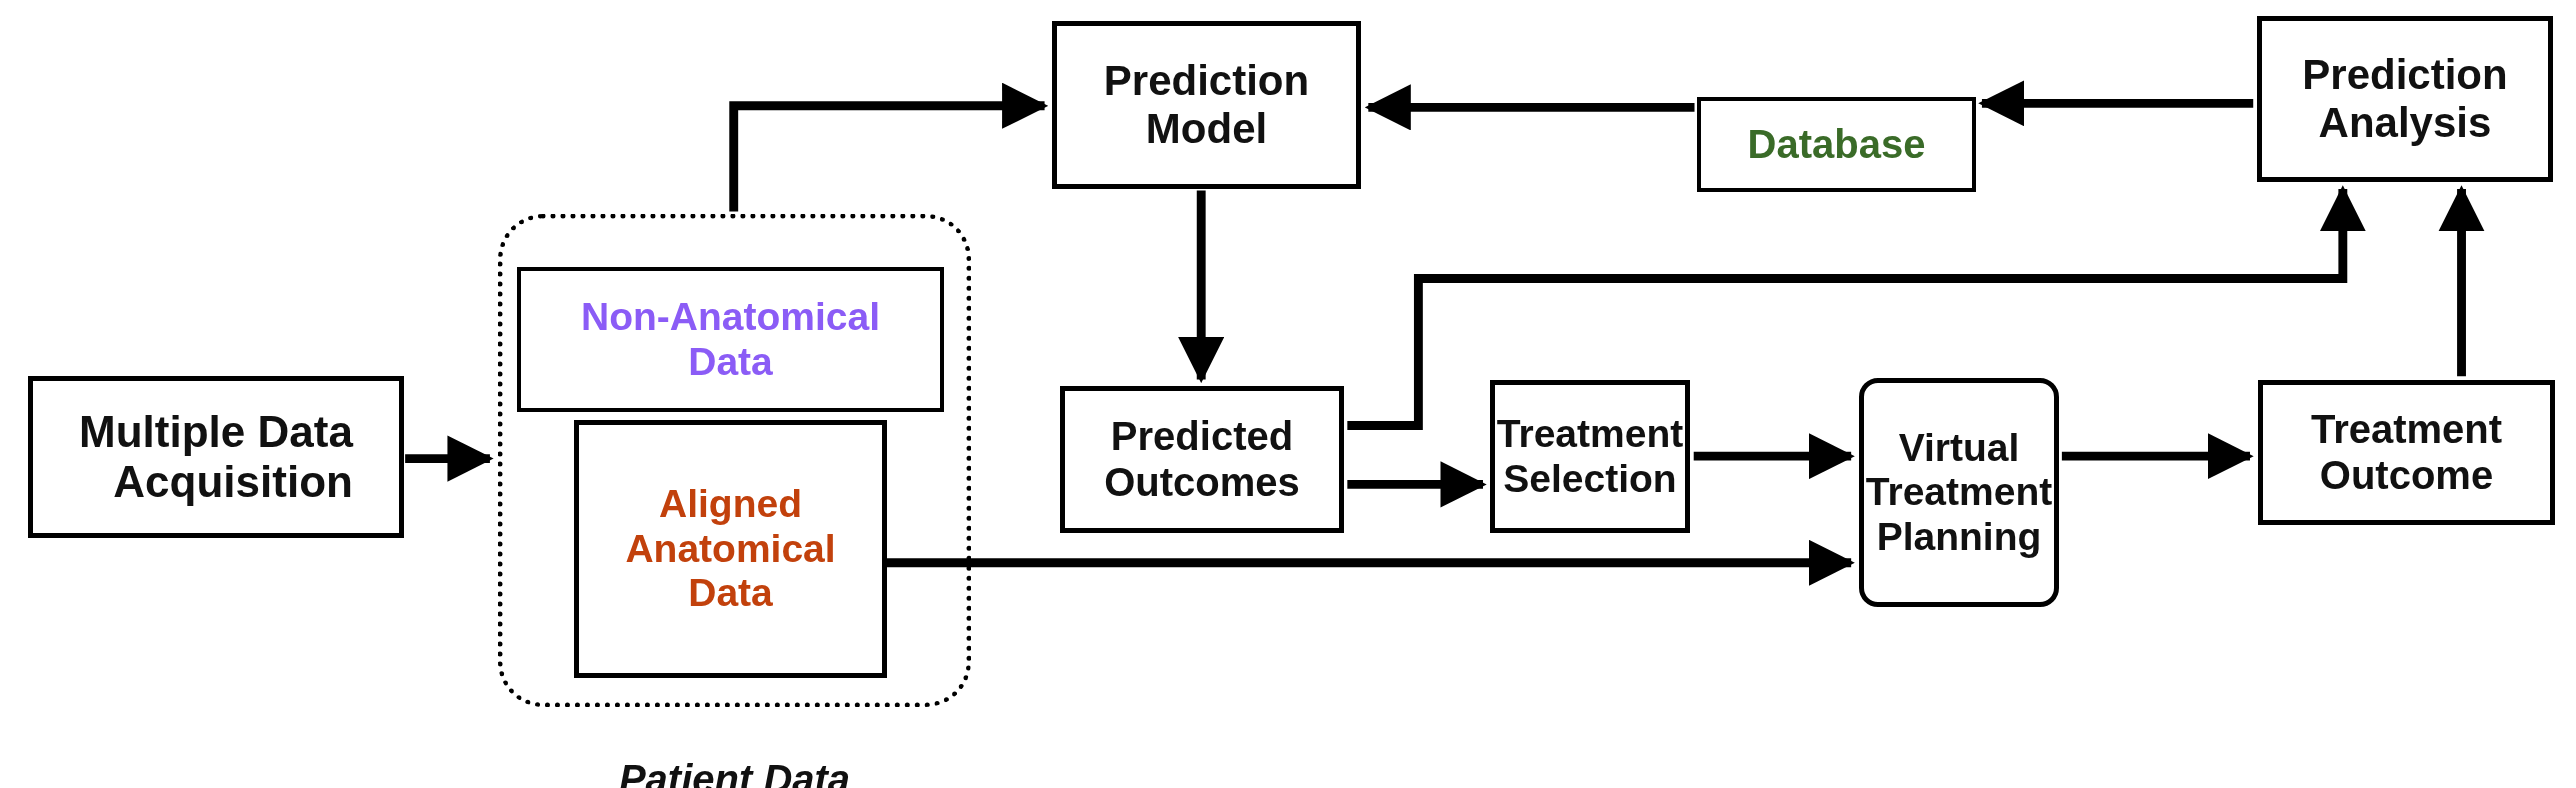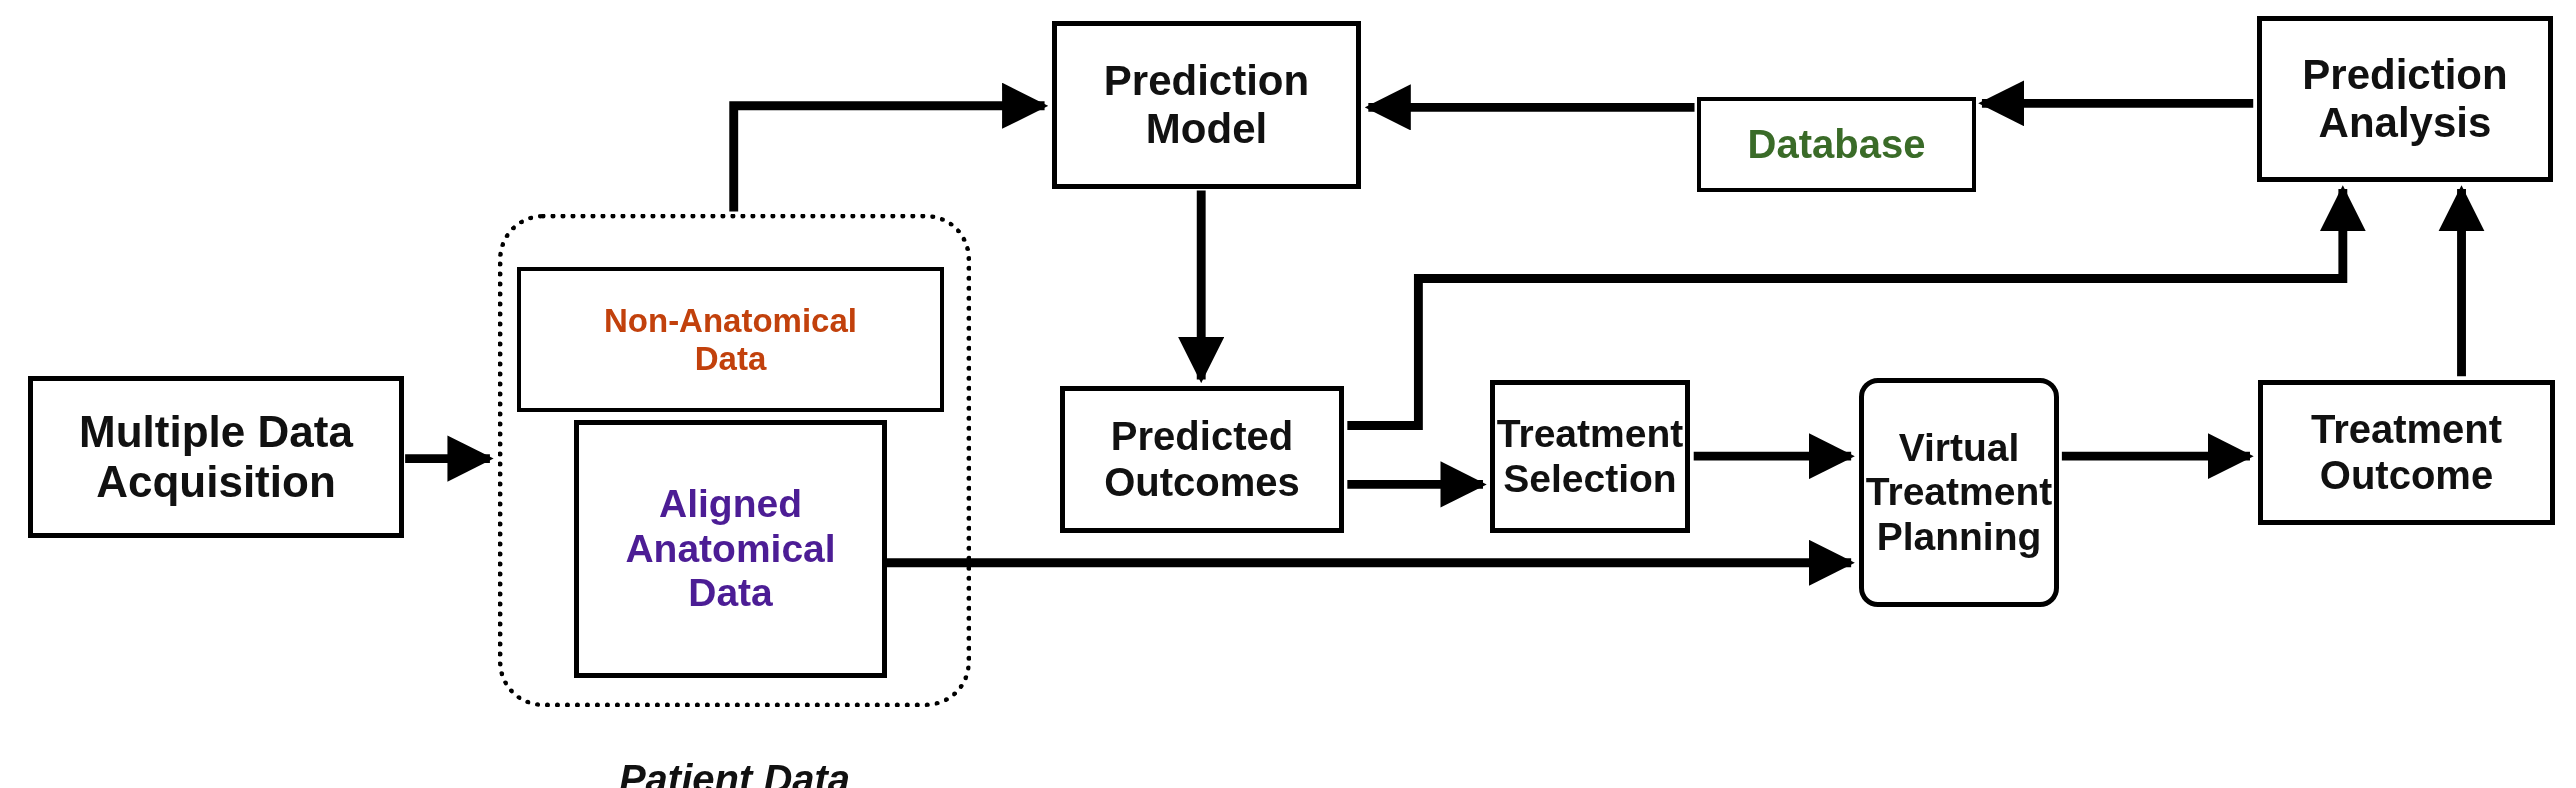--- a/index.html
+++ b/index.html
@@ -94,31 +94,31 @@
 
       <path d="M 2553 565 L 2786 565"></path>
 
       <path d="M 3048 466 L 3048 234"></path>
     </g>
   </svg>
 
   <div class="group-dotted" style="left: 498px; top: 214px; width: 473px; height: 493px;"></div>
   <div class="group-caption" style="left: 498px; top: 757px; width: 473px; font-size: 40px;">Patient Data</div>
 
-  <div class="node" style="left: 28px; top: 376px; width: 376px; height: 162px; font-size: 44px; color: rgb(17, 17, 17);">
+  <div class="node" style="left: 28px; top: 376px; width: 376px; height: 162px; font-size: 44px; color: rgb(17, 17, 17); text-align: right;">
     <span class="label">Multiple Data
 Acquisition</span>
   </div>
 
-  <div class="node node-thin" style="left: 517px; top: 267px; width: 427px; height: 145px; font-size: 33px; color: #c2410c;">
+  <div class="node node-thin" style="left: 517px; top: 267px; width: 427px; height: 145px; font-size: 39px; color: #8b5cf6;">
     <span class="label">Non-Anatomical
 Data</span>
   </div>
 
-  <div class="node" style="left: 574px; top: 420px; width: 313px; height: 258px; font-size: 39px; color: #4c1d95;">
+  <div class="node" style="left: 574px; top: 420px; width: 313px; height: 258px; font-size: 39px; color: #c2410c;">
     <span class="label">Aligned
 Anatomical
 Data</span>
   </div>
 
   <div class="node" style="left: 1052px; top: 21px; width: 309px; height: 168px; font-size: 42px; color: rgb(17, 17, 17);">
     <span class="label">Prediction
 Model</span>
   </div>
 

